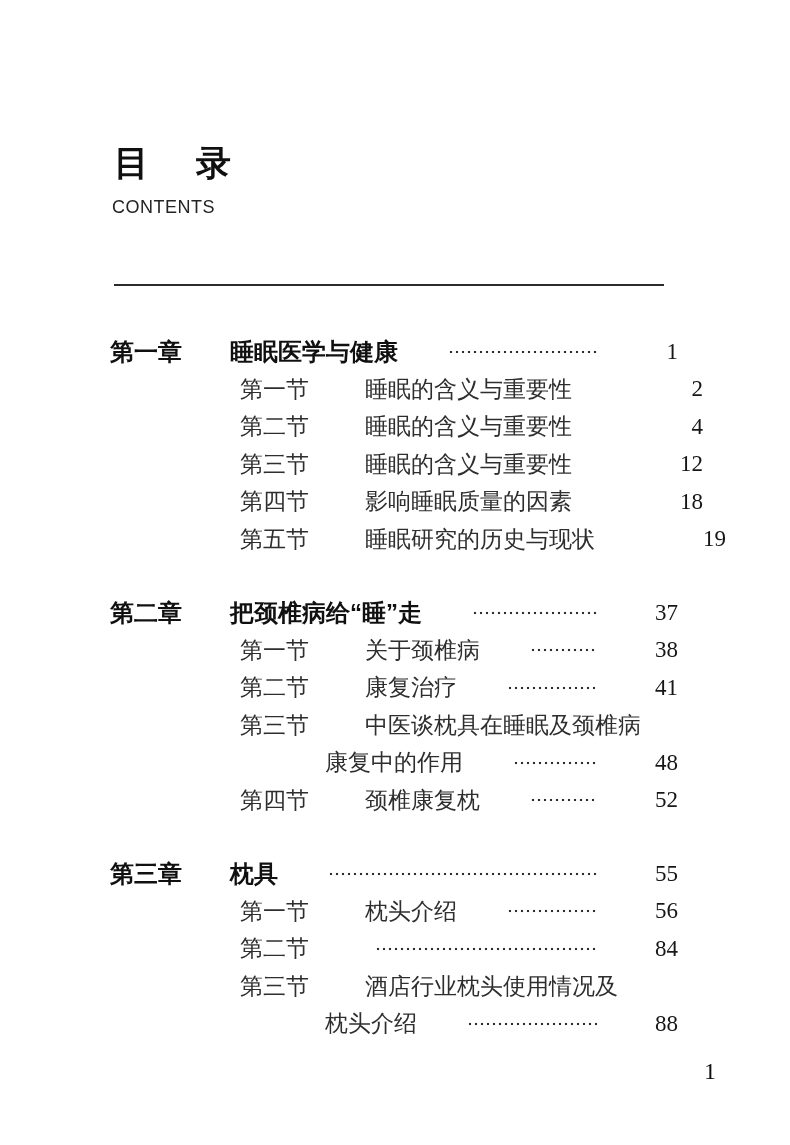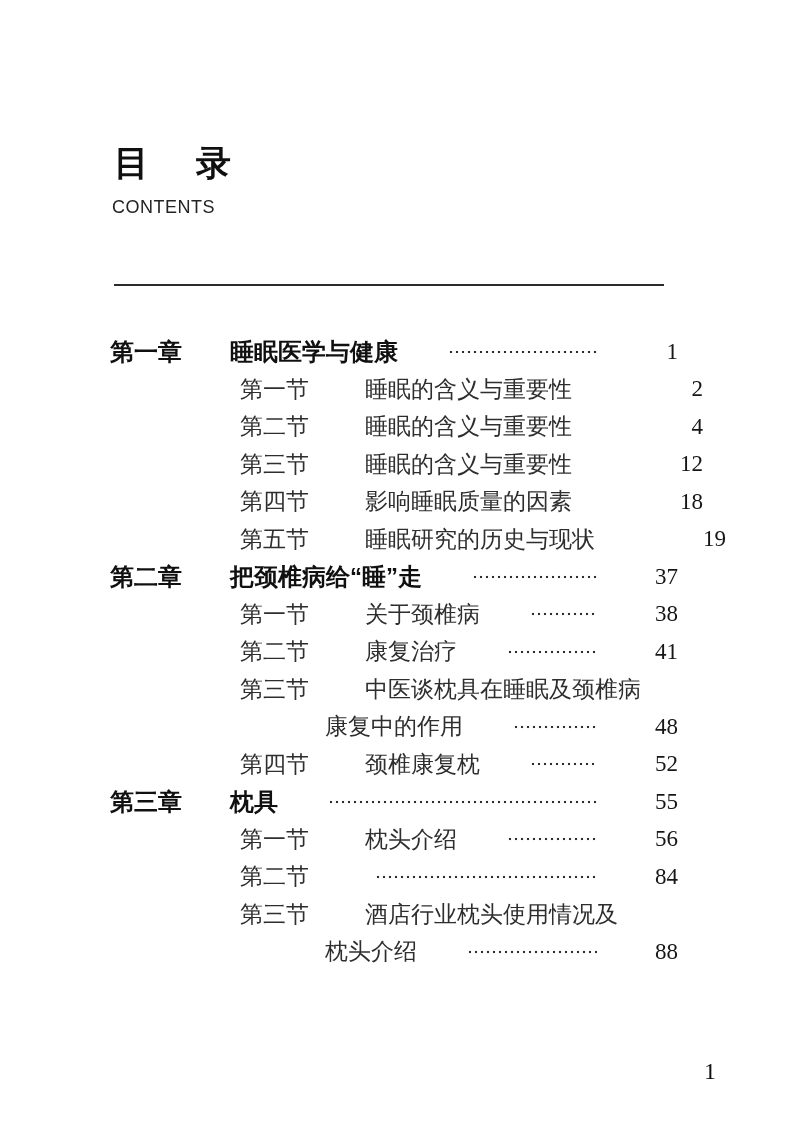--- a/index.html
+++ b/index.html
@@ -29,21 +29,21 @@
     position: absolute; left: 110px; top: 333px; width: 568px;
   }
   .row {
     display: flex; align-items: center;
     height: 37.5px; white-space: nowrap; gap: 40px;
   }
   .chapter-row {
     font-weight: bold; font-size: 24px; color: #101010;
     font-family: "Liberation Sans", sans-serif;
   }
-  .chapter-gap { }
+  .chapter-gap { margin-top: 36px; }
   .ch-label { flex: none; width: 80px; }
   .section-row {
     font-size: 23px; color: #2e2e2e;
     font-family: "Liberation Serif", serif;
     font-weight: normal;
   }
   .sec-indent { flex: none; width: 90px; }
   .sec-label { flex: none; width: 85px; }
   .cont-indent { flex: none; width: 175px; }
   .leader {

